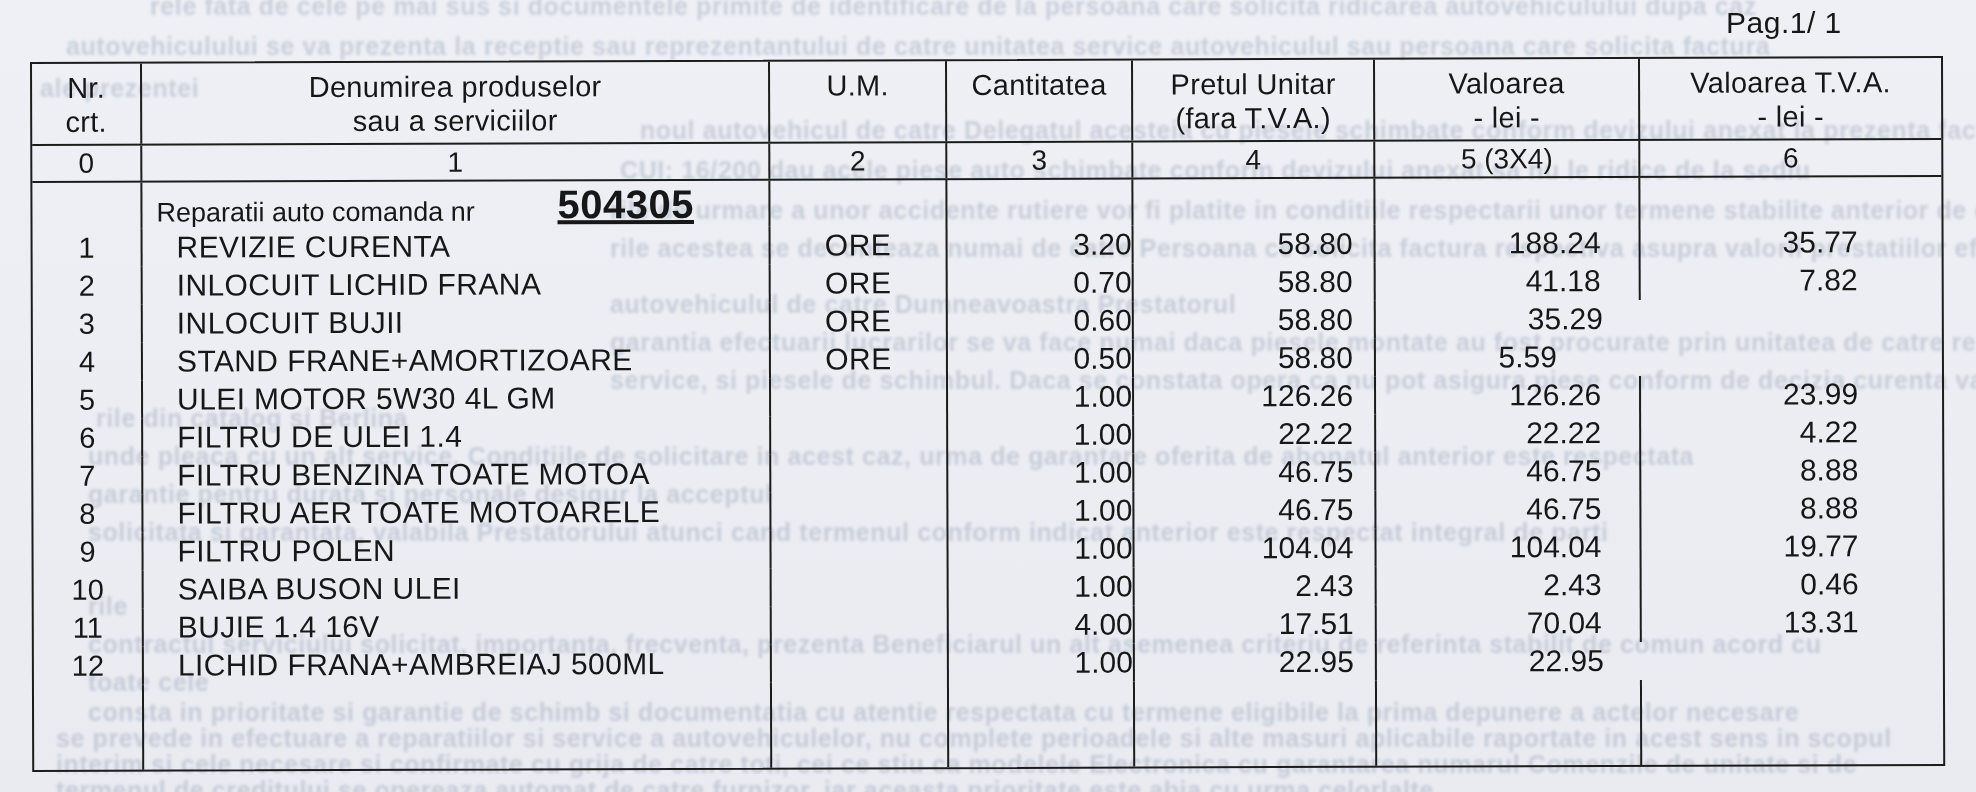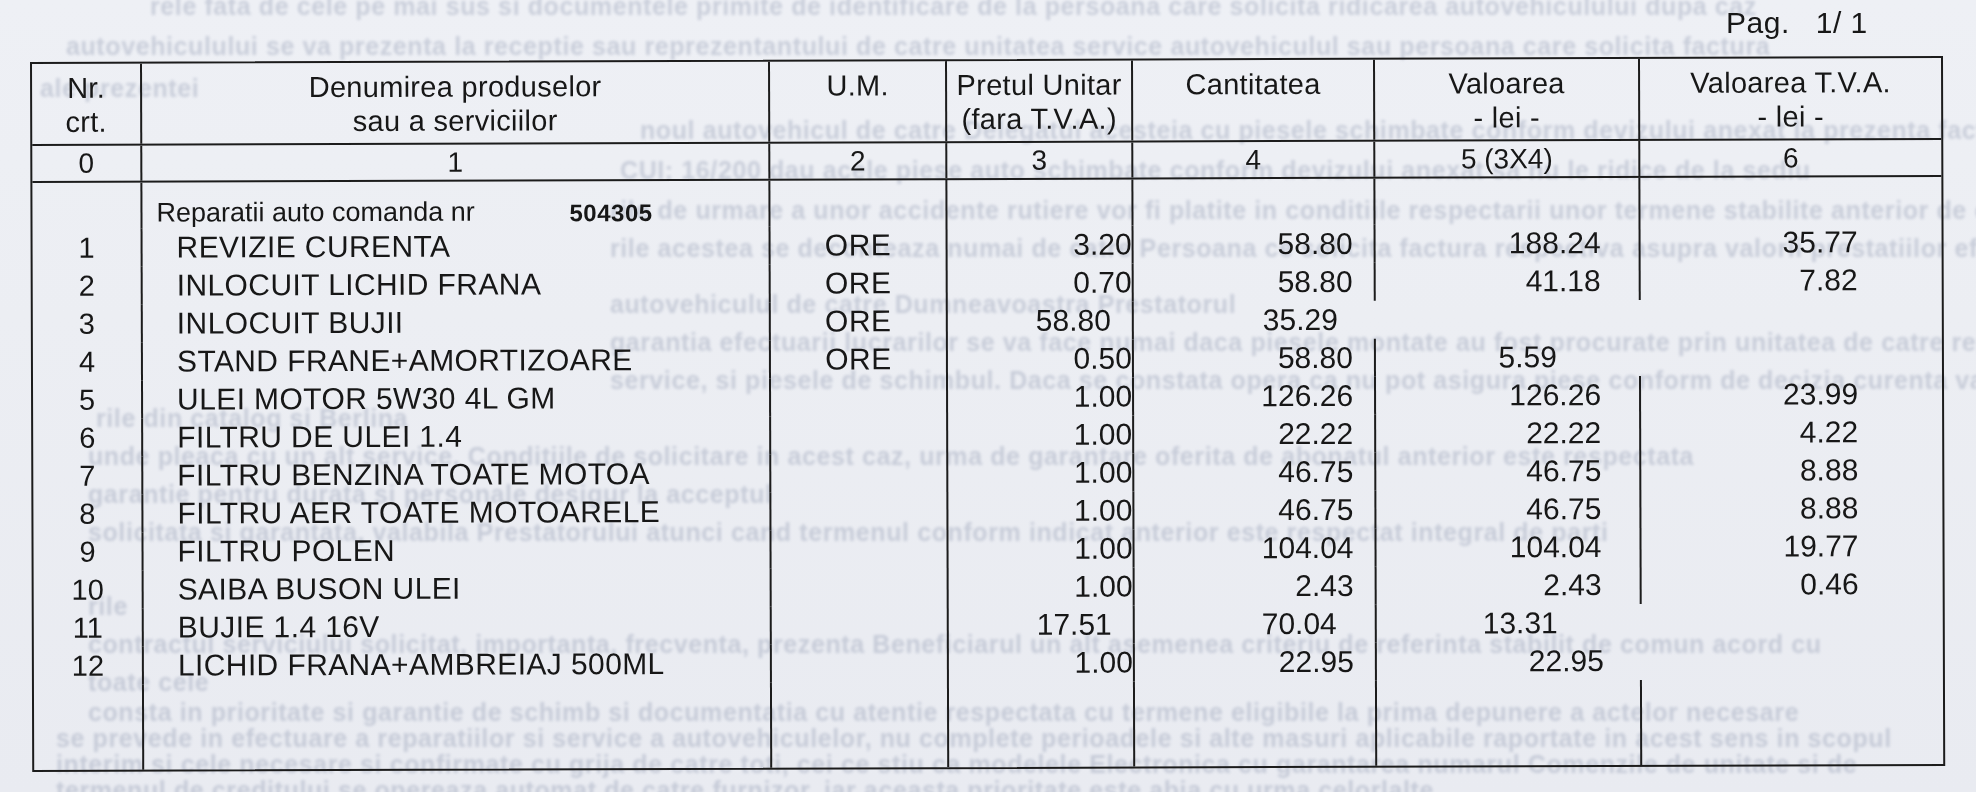--- a/index.html
+++ b/index.html
@@ -22,21 +22,21 @@
     color: #7d88a3;
     opacity: .32;
     filter: blur(1.4px);
     font-weight: 600;
   }
 
   
   .pag {
     position: absolute; left: 1726px; top: 6px;
     font-size: 30px; letter-spacing: .5px;
-    display: flex; gap: 26px; z-index: 3; justify-content: center;
+    display: flex; z-index: 3; justify-content: center;
   }
 
   
   .invoice {
     position: absolute; left: 30px; top: 62px;
     width: 1913px; height: 710px;
     border: 2.5px solid #1c1c1c;
     transform: rotate(-0.18deg);
     transform-origin: 0 0;
     display: flex; flex-direction: column;
@@ -62,22 +62,22 @@
     font-size: 28px;
   }
 
   .tbody { flex: 1; display: flex; flex-direction: column; }
 
   .row-comanda { height: 46px; }
   .row-comanda .cell { display: flex; align-items: flex-end; }
   .comanda-name-cell { position: relative; }
   .comanda-label { padding-left: 14px; font-size: 27px; }
   .comanda-number {
-    position: absolute; left: 427px; bottom: 0;
-    font-size: 24px; font-weight: 700; letter-spacing: .5px;
+    position: absolute; left: 415px; bottom: 0;
+    font-size: 40px; font-weight: 700; letter-spacing: .5px; text-decoration: underline;
   }
 
   .body-row { height: 38px; }
   .body-row .cell { display: flex; align-items: center; font-size: 30px; }
   .c-nr    { justify-content: center; font-size: 29px !important; }
   .c-name  { padding-left: 34px; letter-spacing: .4px; }
   .c-um    { justify-content: center; letter-spacing: .5px; }
   .c-qty   { justify-content: flex-end; }
   .c-price { justify-content: flex-end; padding-right: 21px; padding-left: 41px; }
   .c-value { justify-content: flex-end; padding-right: 38px; }
@@ -126,26 +126,26 @@
     </div>
     <div class="cell">
       <span>Denumirea produselor</span>
       <span>sau a serviciilor</span>
     </div>
     <div class="cell">
       <span>U.M.</span>
       <span></span>
     </div>
     <div class="cell">
+      <span>Cantitatea</span>
+      <span></span>
+    </div>
+    <div class="cell">
       <span>Pretul Unitar</span>
       <span>(fara T.V.A.)</span>
-    </div>
-    <div class="cell">
-      <span>Cantitatea</span>
-      <span></span>
     </div>
     <div class="cell">
       <span>Valoarea</span>
       <span>- lei -</span>
     </div>
     <div class="cell">
       <span>Valoarea T.V.A.</span>
       <span>- lei -</span>
     </div>
   </div>
@@ -188,20 +188,21 @@
           <div class="cell c-name">INLOCUIT LICHID FRANA</div>
           <div class="cell c-um">ORE</div>
           <div class="cell c-qty">0.70</div>
           <div class="cell c-price">58.80</div>
           <div class="cell c-value">41.18</div>
           <div class="cell c-vat">7.82</div>
         </div><div class="grid-row body-row">
           <div class="cell c-nr">3</div>
           <div class="cell c-name">INLOCUIT BUJII</div>
           <div class="cell c-um">ORE</div>
+          <div class="cell c-qty">0.60</div>
           <div class="cell c-price">58.80</div>
           <div class="cell c-value">35.29</div>
         </div><div class="grid-row body-row">
           <div class="cell c-nr">4</div>
           <div class="cell c-name">STAND FRANE+AMORTIZOARE</div>
           <div class="cell c-um">ORE</div>
           <div class="cell c-qty">0.50</div>
           <div class="cell c-price">58.80</div>
           <div class="cell c-vat">5.59</div>
         </div><div class="grid-row body-row">
@@ -249,20 +250,21 @@
           <div class="cell c-name">SAIBA BUSON ULEI</div>
           <div class="cell c-um"></div>
           <div class="cell c-qty">1.00</div>
           <div class="cell c-price">2.43</div>
           <div class="cell c-value">2.43</div>
           <div class="cell c-vat">0.46</div>
         </div><div class="grid-row body-row">
           <div class="cell c-nr">11</div>
           <div class="cell c-name">BUJIE 1.4 16V</div>
           <div class="cell c-um"></div>
+          <div class="cell c-qty">4.00</div>
           <div class="cell c-price">17.51</div>
           <div class="cell c-value">70.04</div>
           <div class="cell c-vat">13.31</div>
         </div><div class="grid-row body-row">
           <div class="cell c-nr">12</div>
           <div class="cell c-name">LICHID FRANA+AMBREIAJ 500ML</div>
           <div class="cell c-um"></div>
           <div class="cell c-qty">1.00</div>
           <div class="cell c-price">22.95</div>
           <div class="cell c-value">22.95</div>

